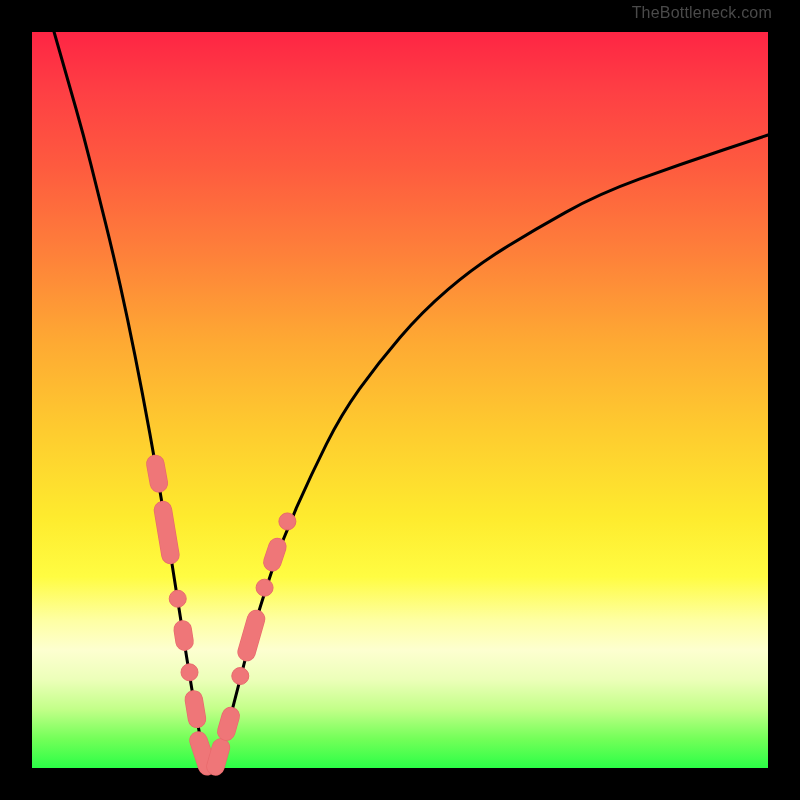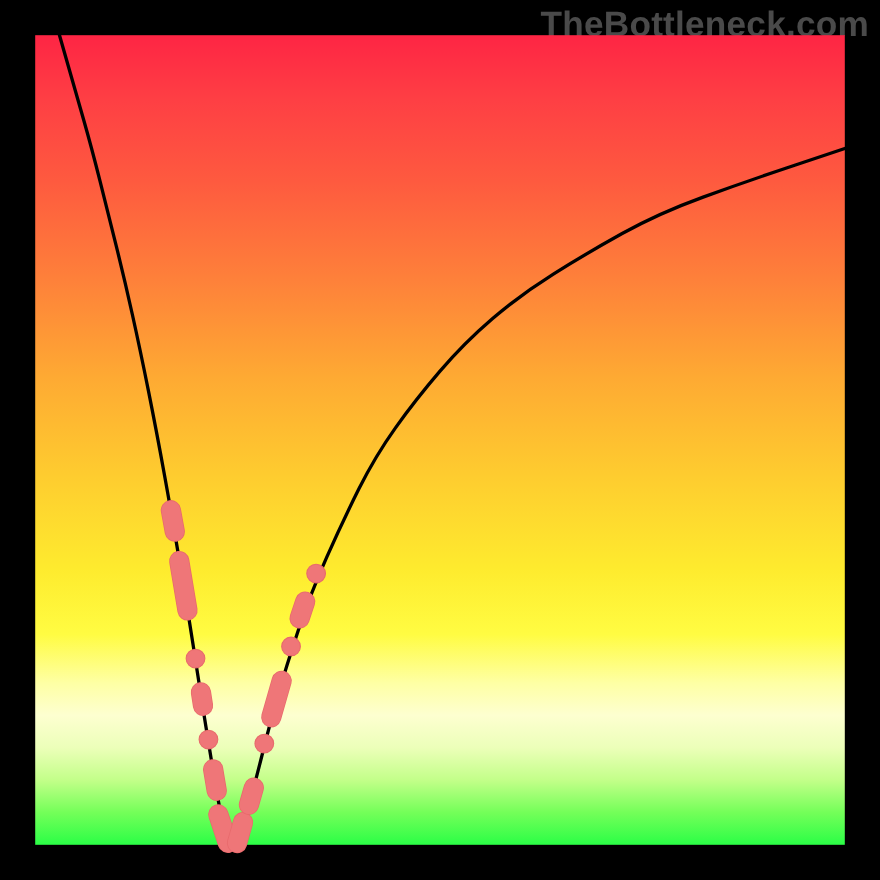--- a/index.html
+++ b/index.html
@@ -30,24 +30,24 @@
       #fdffd0 84%,
       #ecffb9 88%,
       #c3ff89 92%,
       #74ff59 96%,
       #2bfe46 100%
     );
   }
   .attribution {
     position: absolute;
     top: 4px;
-    right: 10px;
+    right: 28px;
     color: #4a4a4a;
-    font-size: 32px;
-    font-weight: 700;
+    font-size: 16px;
+    font-weight: 400;
     letter-spacing: 0.2px;
     user-select: none;
   }
   svg.curve-layer {
     position: absolute;
     left: 0;
     top: 0;
     width: 736px;
     height: 736px;
     overflow: visible;

